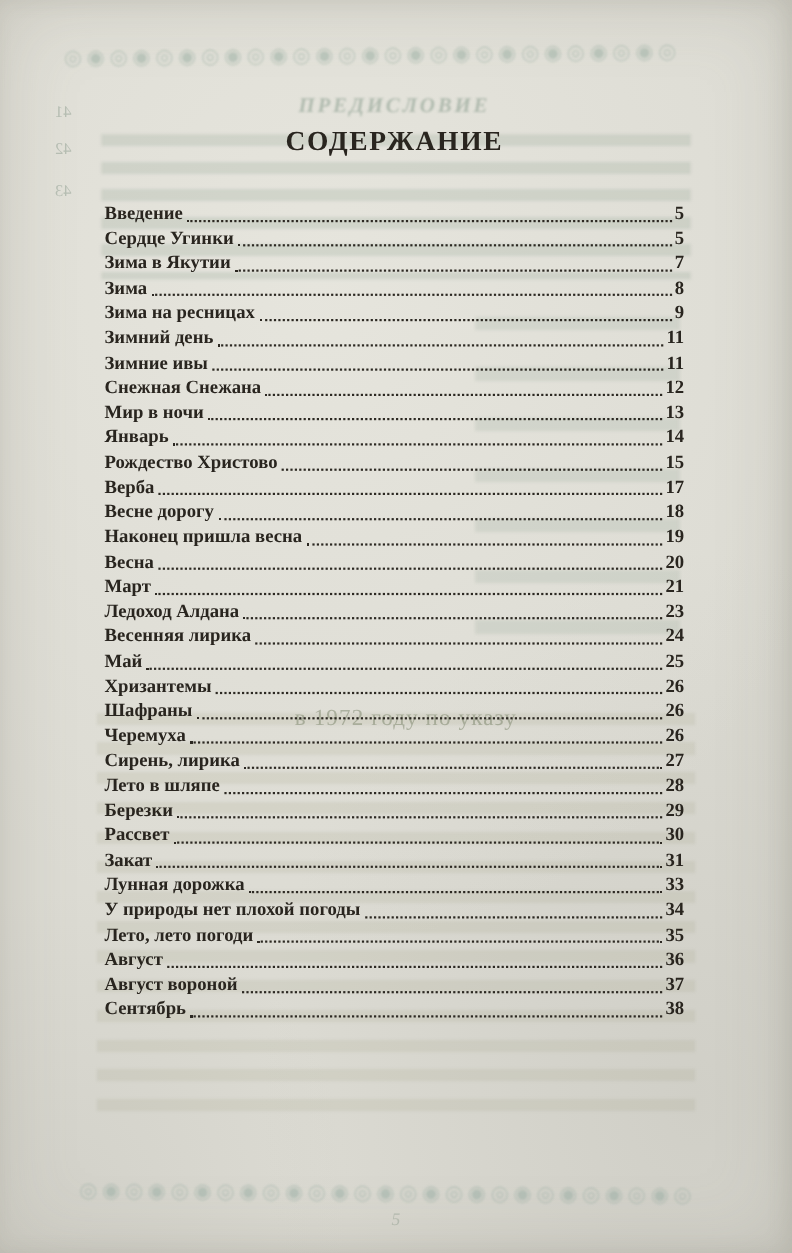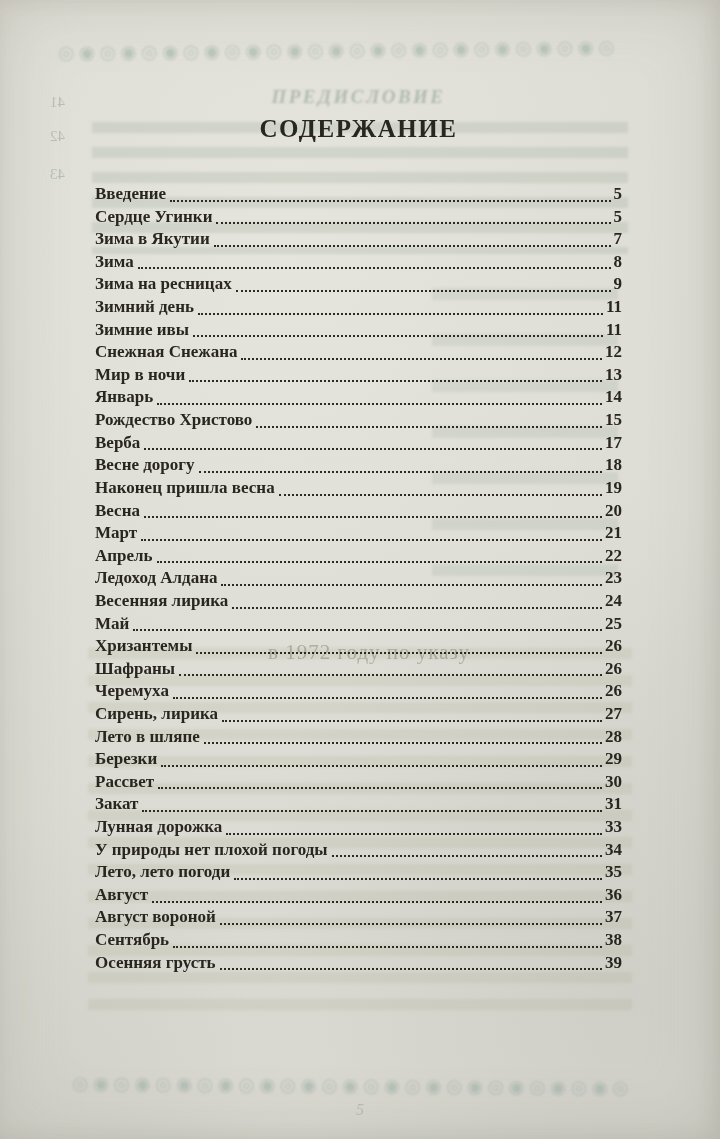--- a/index.html
+++ b/index.html
@@ -183,25 +183,20 @@
       <span class="dots"></span>
       <span class="toc-page">20</span>
     </div>
 
     <div class="toc-row">
       <span class="toc-title">Март</span>
       <span class="dots"></span>
       <span class="toc-page">21</span>
     </div>
 
-    <div class="toc-row">
-      <span class="toc-title">Апрель</span>
-      <span class="dots"></span>
-      <span class="toc-page">22</span>
-    </div>
 
     <div class="toc-row">
       <span class="toc-title">Ледоход Алдана</span>
       <span class="dots"></span>
       <span class="toc-page">23</span>
     </div>
 
     <div class="toc-row">
       <span class="toc-title">Весенняя лирика</span>
       <span class="dots"></span>
@@ -292,21 +287,16 @@
       <span class="dots"></span>
       <span class="toc-page">37</span>
     </div>
 
     <div class="toc-row">
       <span class="toc-title">Сентябрь</span>
       <span class="dots"></span>
       <span class="toc-page">38</span>
     </div>
 
-    <div class="toc-row">
-      <span class="toc-title">Осенняя грусть</span>
-      <span class="dots"></span>
-      <span class="toc-page">39</span>
-    </div>
 
   </div>
 
 </div>
 
 </body></html>

